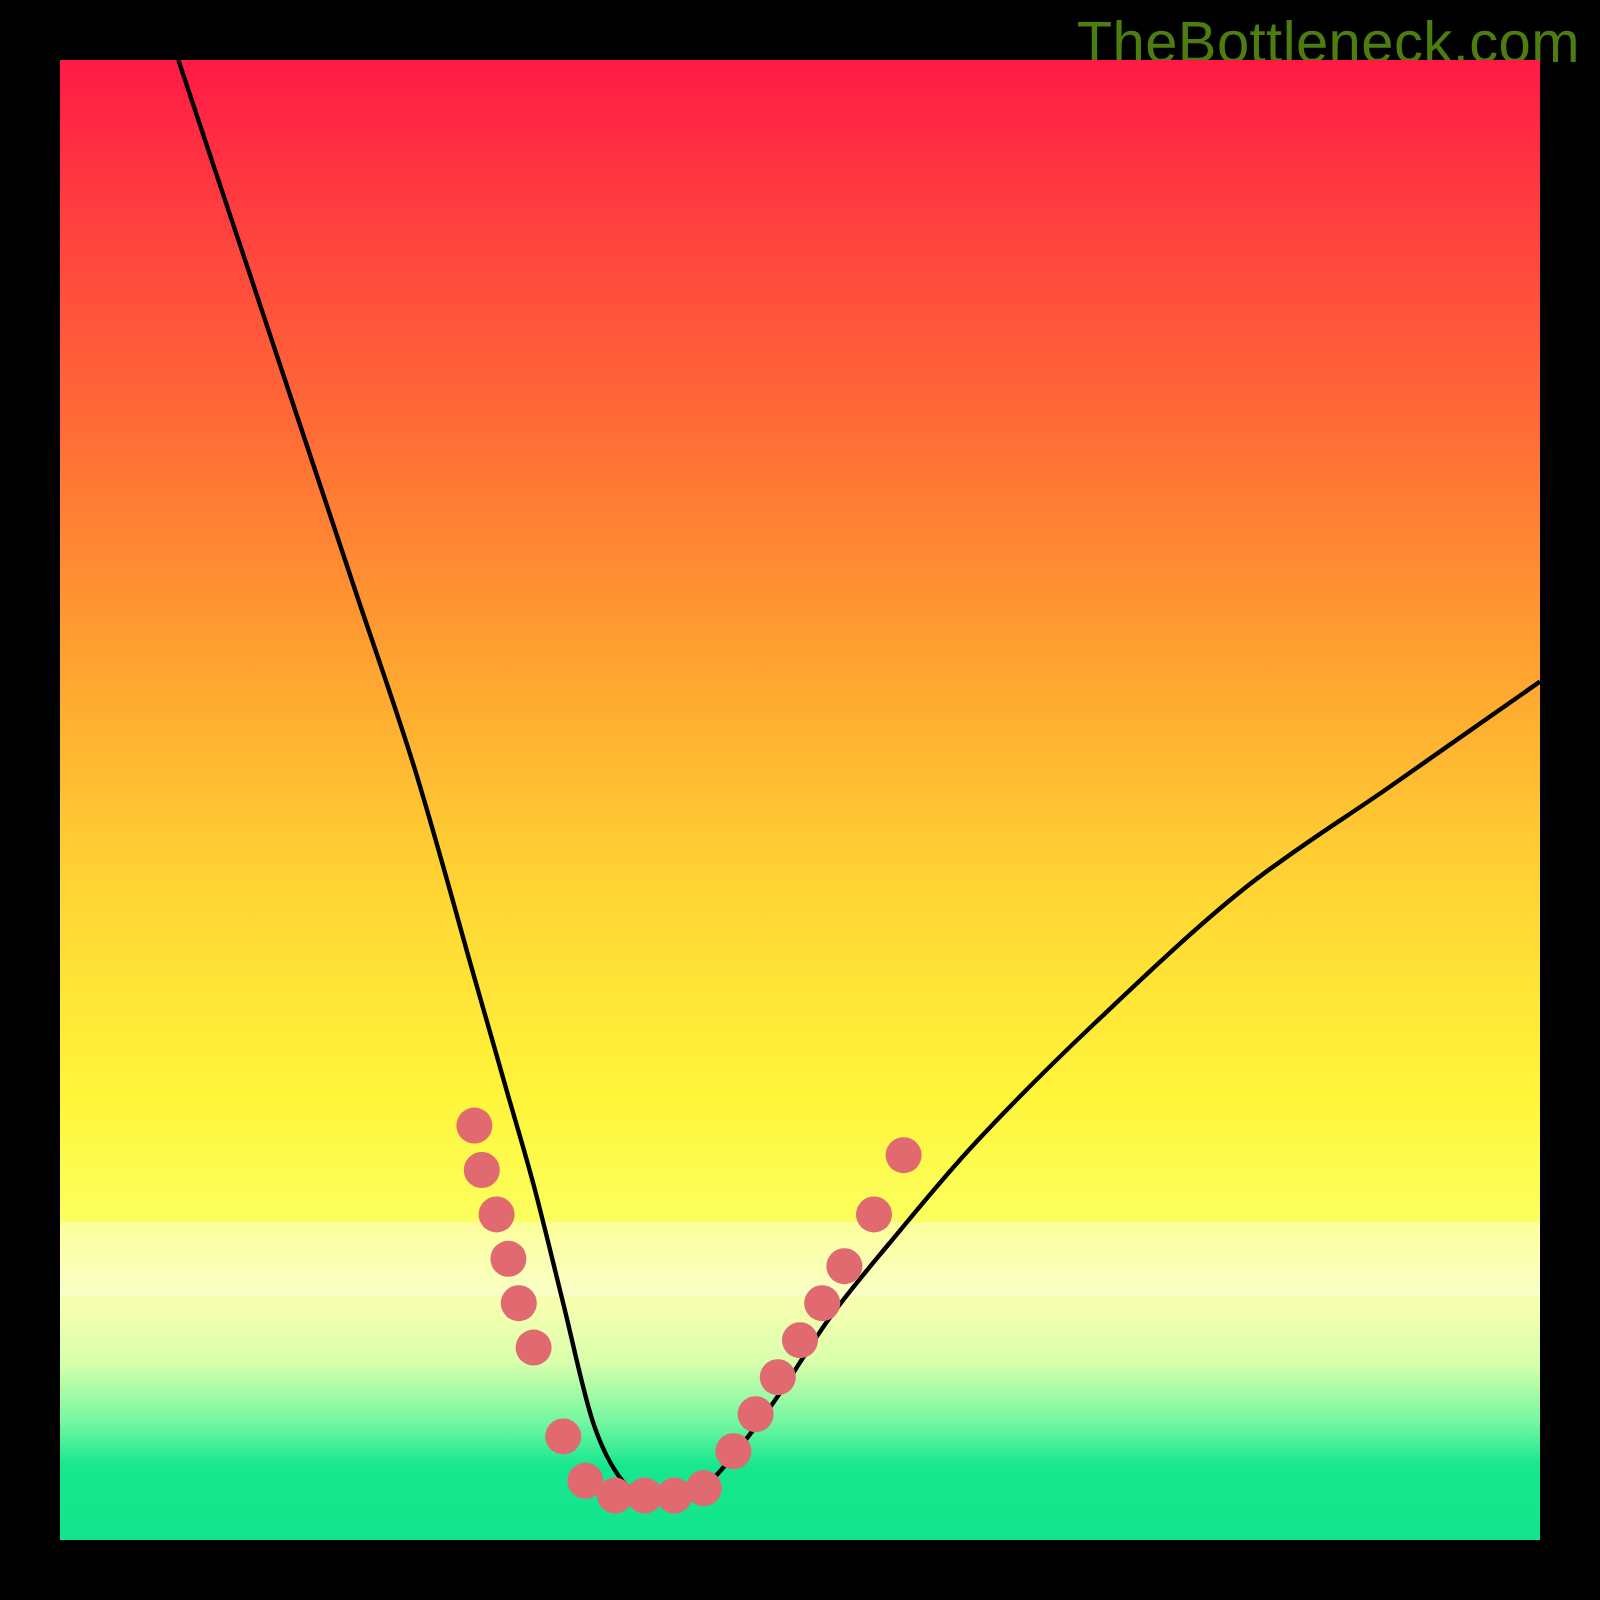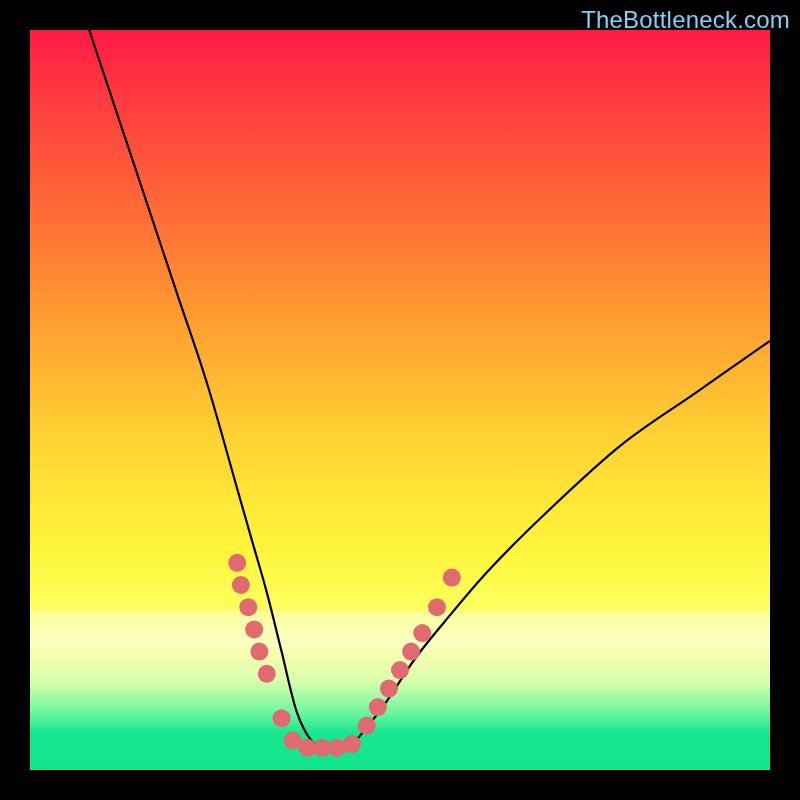--- a/index.html
+++ b/index.html
@@ -43,22 +43,22 @@
     left: 0;
     right: 0;
     top: 78.5%;
     height: 5%;
     background: rgba(255,255,255,0.35);
   }
   .watermark {
     position: absolute;
     top: 6px;
     right: 10px;
-    color: #7dd3fc;
-    font-size: 24px;
+    color: #4d7c0f;
+    font-size: 29px;
     letter-spacing: 0.2px;
     user-select: none;
   }
   svg.curve {
     position: absolute;
     inset: 0;
   }
   .data-point {
     fill: #e06a6f;
   }

